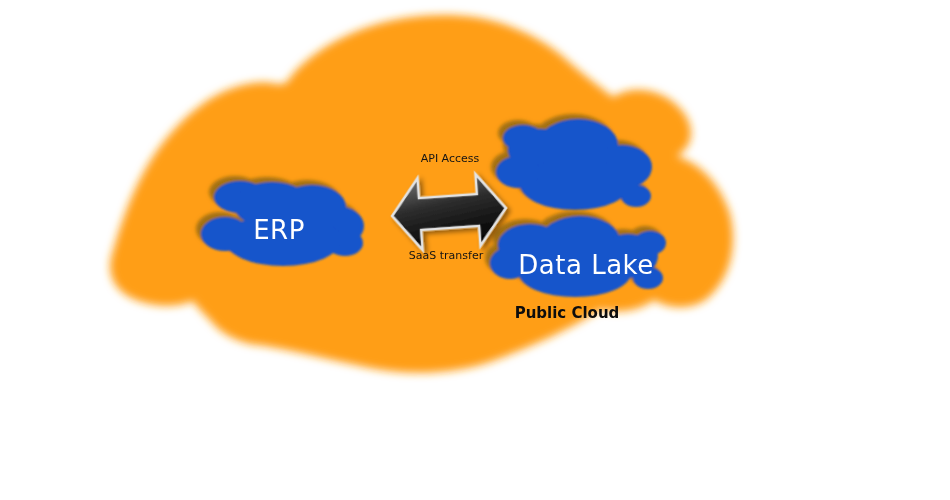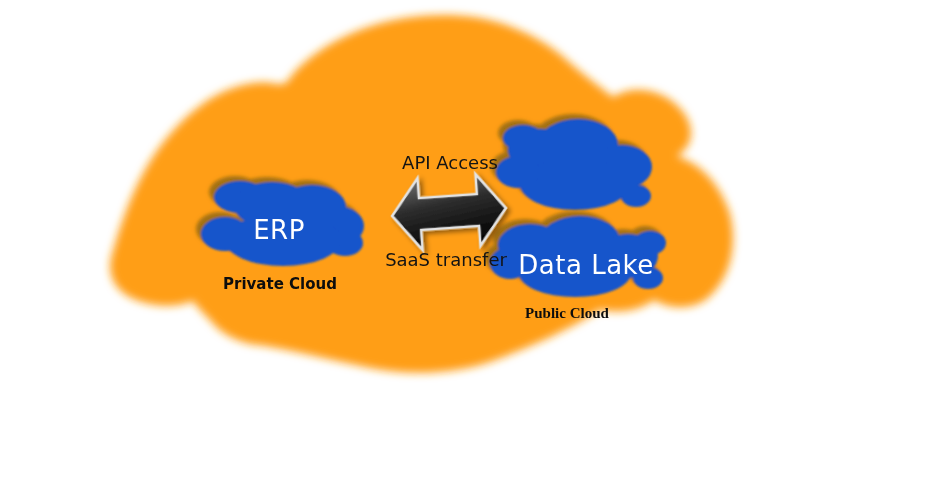--- a/index.html
+++ b/index.html
@@ -22,30 +22,30 @@
     font-size:26px;
     color:#ffffff;
     letter-spacing:0.5px;
   }
   .zone-label{
     font-size:15px;
     font-weight:600;
     color:#0d0d0d;
   }
   .arrow-label{
-    font-size:18px;
+    font-size:11px;
     color:#141414;
   }
   #lbl-erp      {left:279px; top:216px;}
   #lbl-saas     {left:575px; top:155px;}
   #lbl-datalake {left:586px; top:251px;}
   #lbl-api      {left:450px; top:153px;}
   #lbl-transfer {left:446px; top:250px;}
   #lbl-private  {left:280px; top:276px;}
-  #lbl-public   {left:567px; top:305px;font-family:Liberation Serif, serif;}
+  #lbl-public   {left:567px; top:305px;}
 </style>
 </head>
 <body>
 
 <div id="stage">
 
   <svg width="950" height="500" viewBox="0 0 950 500">
     <defs>
       <filter id="softBig" x="-10%" y="-10%" width="120%" height="120%">
         <feGaussianBlur stdDeviation="4"></feGaussianBlur>
@@ -124,17 +124,16 @@
 
   <div id="lbl-erp" class="lbl node-label">ERP</div>
 
 
   <div id="lbl-datalake" class="lbl node-label">Data Lake</div>
 
   <div id="lbl-api" class="lbl arrow-label">API Access</div>
 
   <div id="lbl-transfer" class="lbl arrow-label">SaaS transfer</div>
 
-  <div id="lbl-private" class="lbl zone-label">Private Cloud</div>
 
   <div id="lbl-public" class="lbl zone-label">Public Cloud</div>
 
 </div>
 
 </body></html>

